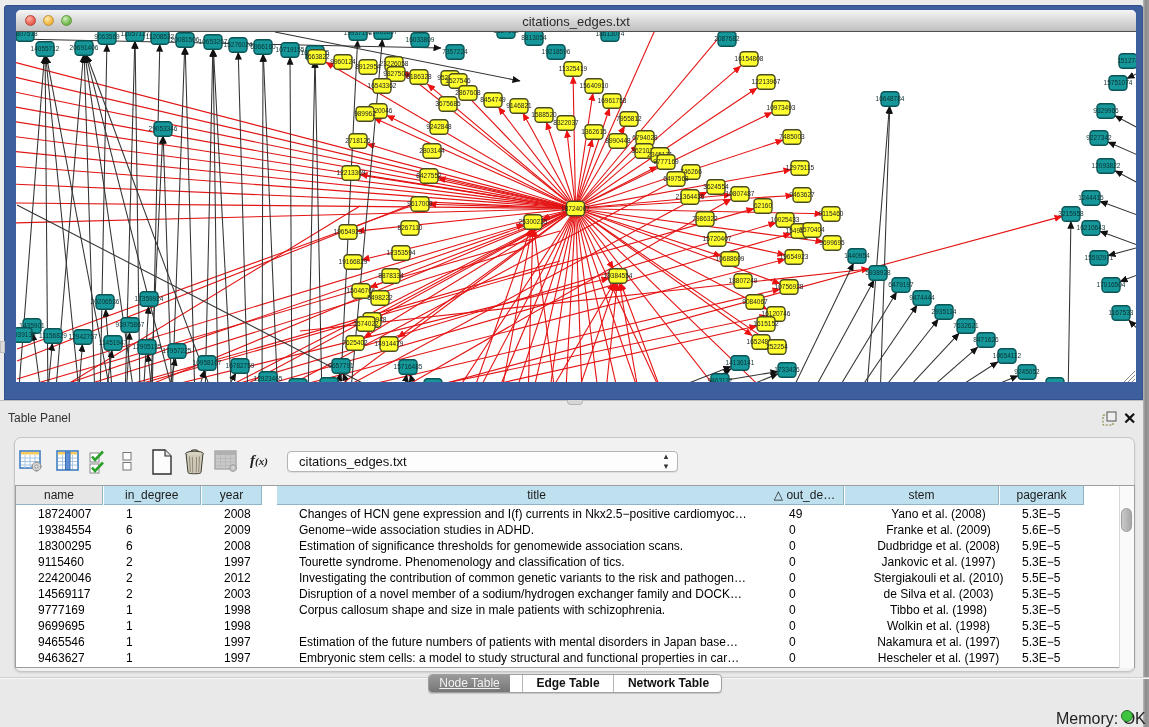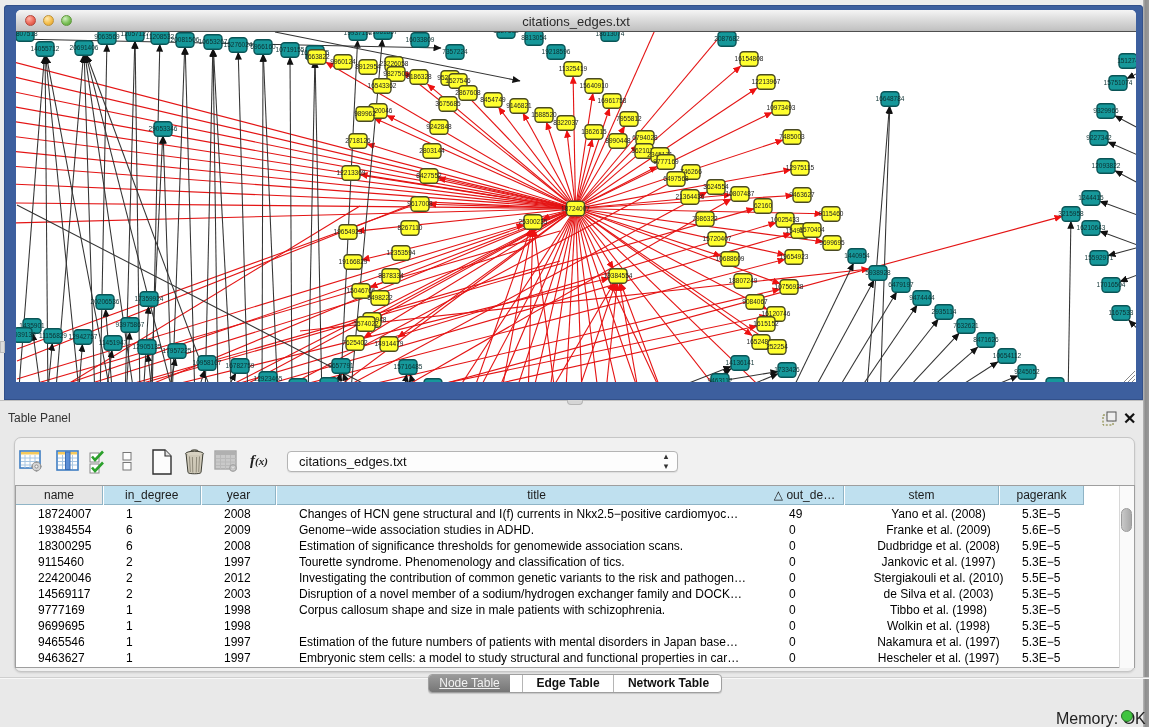--- a/index.html
+++ b/index.html
@@ -612,30 +612,30 @@
       <path d="M6.5 6 V20 M11.5 6 V20 M16.5 6 V20 M2 9.5 H22 M2 13 H22 M2 16.5 H22" stroke="#b9b9b9" fill="none"></path>
       <circle cx="19" cy="19" r="3.4" fill="#bdbdbd" stroke="#a0a0a0"></circle>
       <path d="M17.5 17.5 l3 3 M20.5 17.5 l-3 3" stroke="#dedede" stroke-width="1.1"></path>
     </svg></span>
 <span class="fx">f<i>(x)</i></span>
 <div class="abs" id="dropdown">citations_edges.txt</div>
 <div class="abs" id="dd-arr">▴<br>▾</div>
 <div class="abs" id="tablewrap"></div>
 <div class="th" style="left:16px;width:87px;background:#e6e6e6">name</div>
 <div class="th" style="left:103.5px;width:97.5px">in_degree</div>
-<div class="th" style="left:202px;width:74px">year</div>
+<div class="th" style="left:202px;width:60px">year</div>
 <div class="th" style="left:277px;width:520px">title</div>
 <div class="th" style="left:766px;width:78px">△ out_de…</div>
 <div class="th" style="left:845px;width:154px">stem</div>
 <div class="th" style="left:1000px;width:84px">pagerank</div>
 <div class="tr" style="top:505px">
     <span style="left:22px">18724007</span>
     <span style="left:110px">1</span>
     <span style="left:208px">2008</span>
-    <span style="left:283px">Changes of HCN gene structural and I(f) currents in Nkx2.5−positive cardiomyoc…</span>
+    <span style="left:283px">Changes of HCN gene expression and I(f) currents in Nkx2.5−positive cardiomyoc…</span>
     <span style="left:773px">49</span>
     <span class="ctr" style="left:845px;width:155px">Yano et al. (2008)</span>
     <span style="left:1006px">5.3E−5</span>
   </div>
 <div class="tr" style="top:521px">
     <span style="left:22px">19384554</span>
     <span style="left:110px">6</span>
     <span style="left:208px">2009</span>
     <span style="left:283px">Genome−wide association studies in ADHD.</span>
     <span style="left:773px">0</span>

